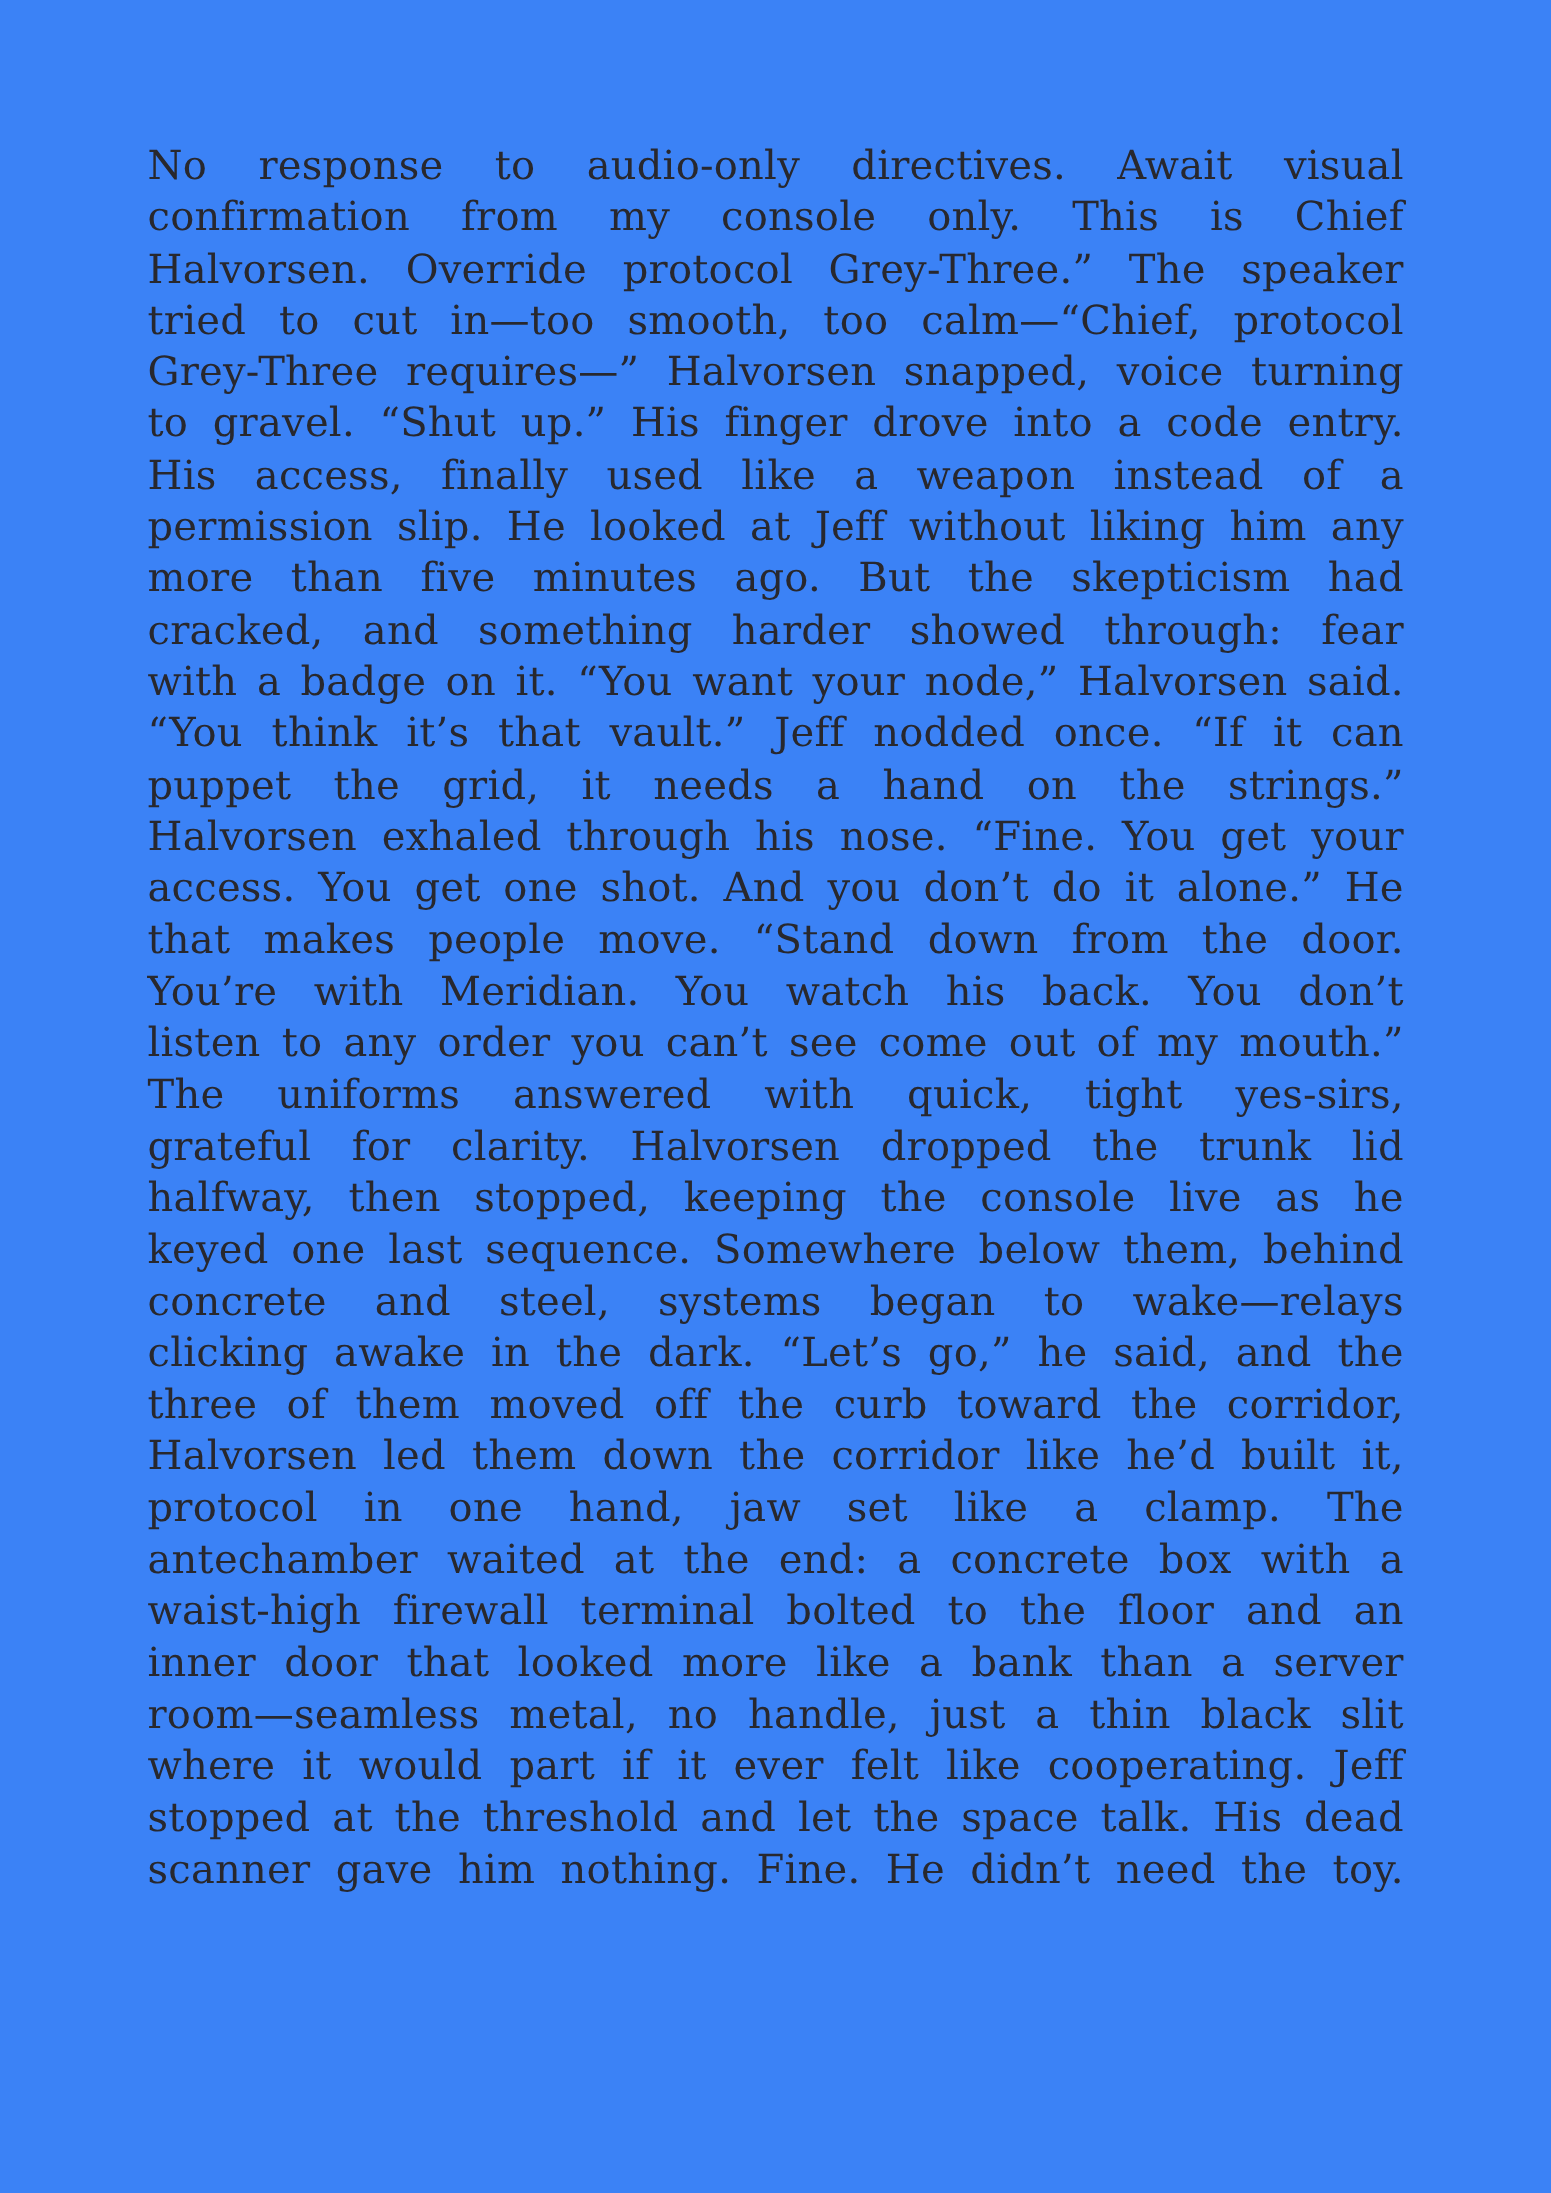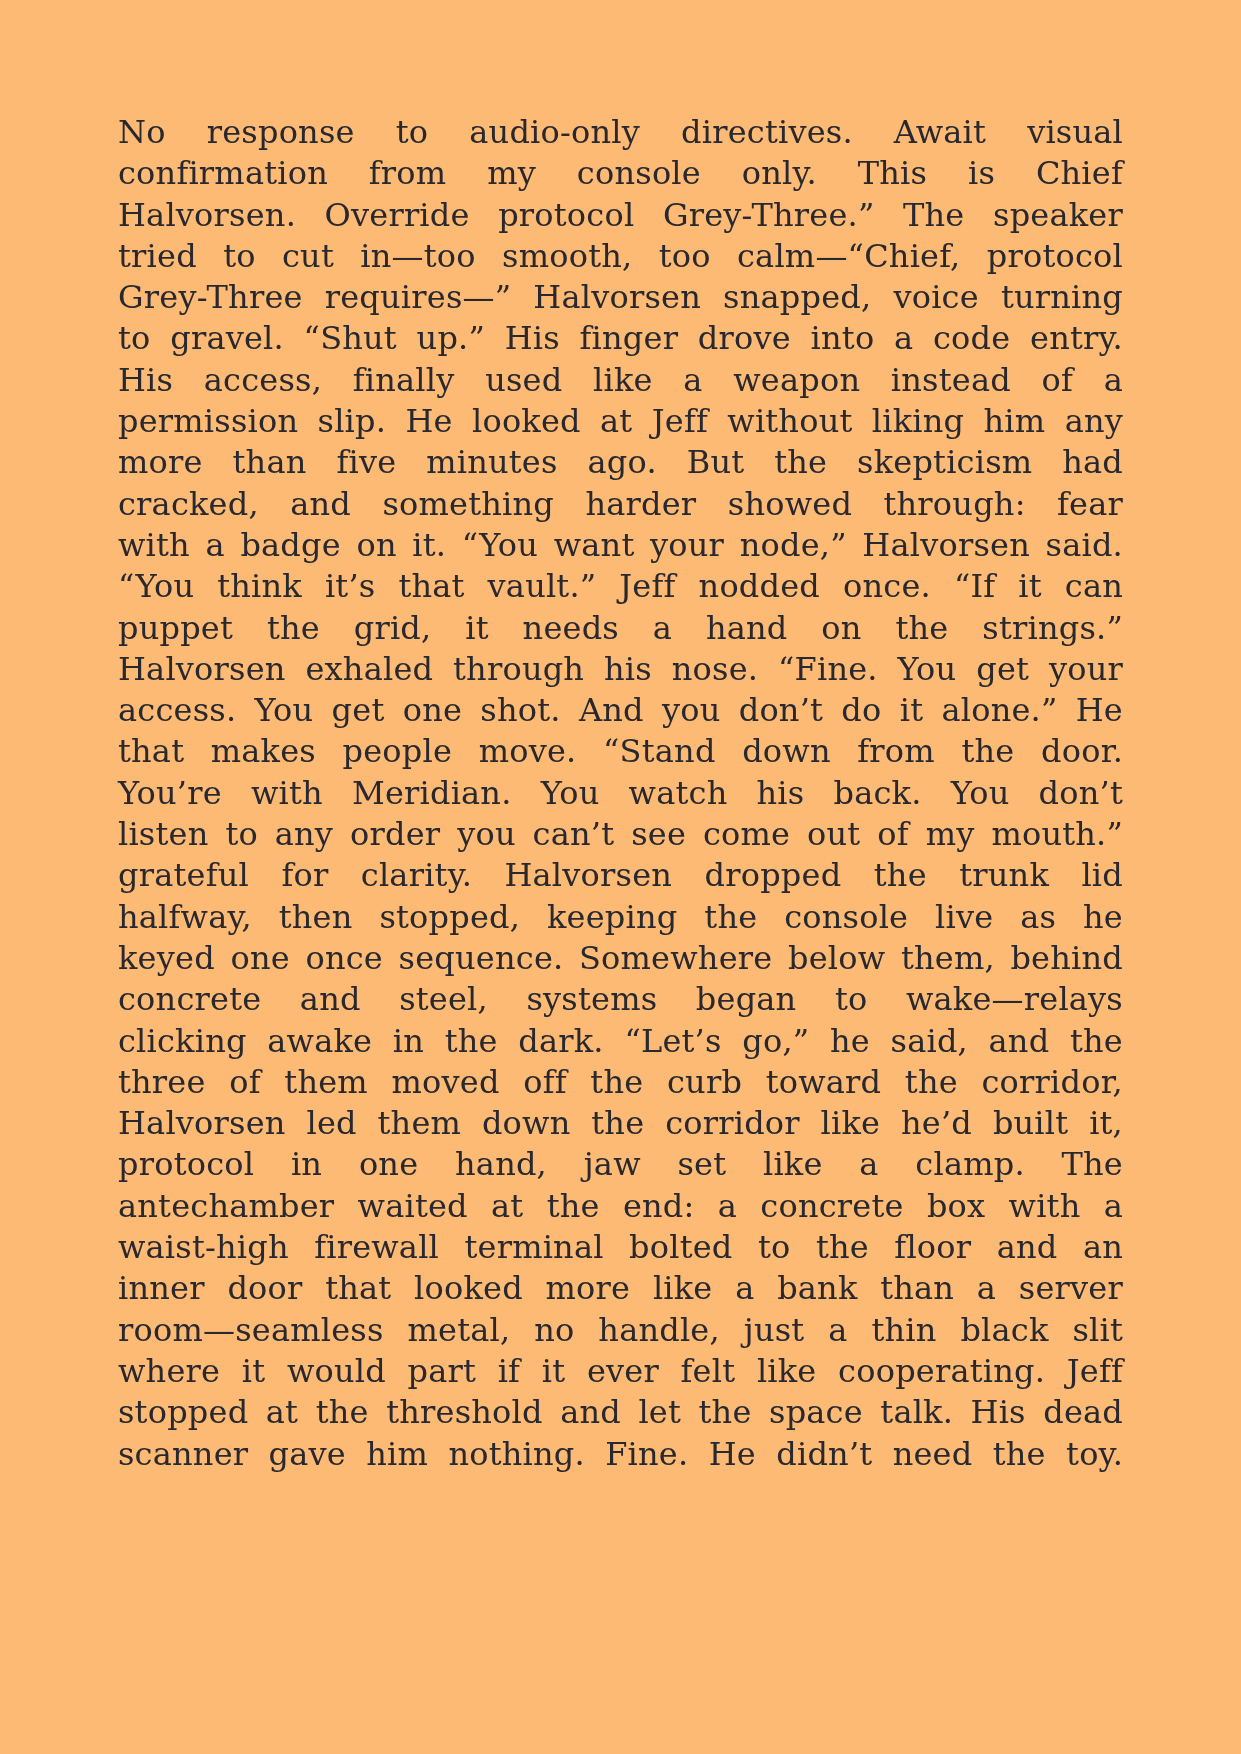--- a/index.html
+++ b/index.html
@@ -3,21 +3,21 @@
 <meta charset="utf-8">
 <style>
   html, body {
     margin: 0;
     padding: 0;
   }
   .page {
     position: relative;
     width: 1241px;
     height: 1754px;
-    background: #fdba74;
+    background: #3b82f6;
     overflow: hidden;
     box-sizing: border-box;
   }
   .text-block {
     position: absolute;
     left: 118px;
     top: 112px;
     width: 1005px;
     color: #28282e;
     font-family: "DejaVu Serif", "Liberation Serif", serif;
@@ -49,23 +49,24 @@
       <div class="text-line">more than five minutes ago. But the skepticism had</div>
       <div class="text-line">cracked, and something harder showed through: fear</div>
       <div class="text-line">with a badge on it. “You want your node,” Halvorsen said.</div>
       <div class="text-line">“You think it’s that vault.” Jeff nodded once. “If it can</div>
       <div class="text-line">puppet the grid, it needs a hand on the strings.”</div>
       <div class="text-line">Halvorsen exhaled through his nose. “Fine. You get your</div>
       <div class="text-line">access. You get one shot. And you don’t do it alone.” He</div>
       <div class="text-line">that makes people move. “Stand down from the door.</div>
       <div class="text-line">You’re with Meridian. You watch his back. You don’t</div>
       <div class="text-line">listen to any order you can’t see come out of my mouth.”</div>
+      <div class="text-line">The uniforms answered with quick, tight yes-sirs,</div>
       <div class="text-line">grateful for clarity. Halvorsen dropped the trunk lid</div>
       <div class="text-line">halfway, then stopped, keeping the console live as he</div>
-      <div class="text-line">keyed one once sequence. Somewhere below them, behind</div>
+      <div class="text-line">keyed one last sequence. Somewhere below them, behind</div>
       <div class="text-line">concrete and steel, systems began to wake—relays</div>
       <div class="text-line">clicking awake in the dark. “Let’s go,” he said, and the</div>
       <div class="text-line">three of them moved off the curb toward the corridor,</div>
       <div class="text-line">Halvorsen led them down the corridor like he’d built it,</div>
       <div class="text-line">protocol in one hand, jaw set like a clamp. The</div>
       <div class="text-line">antechamber waited at the end: a concrete box with a</div>
       <div class="text-line">waist-high firewall terminal bolted to the floor and an</div>
       <div class="text-line">inner door that looked more like a bank than a server</div>
       <div class="text-line">room—seamless metal, no handle, just a thin black slit</div>
       <div class="text-line">where it would part if it ever felt like cooperating. Jeff</div>

